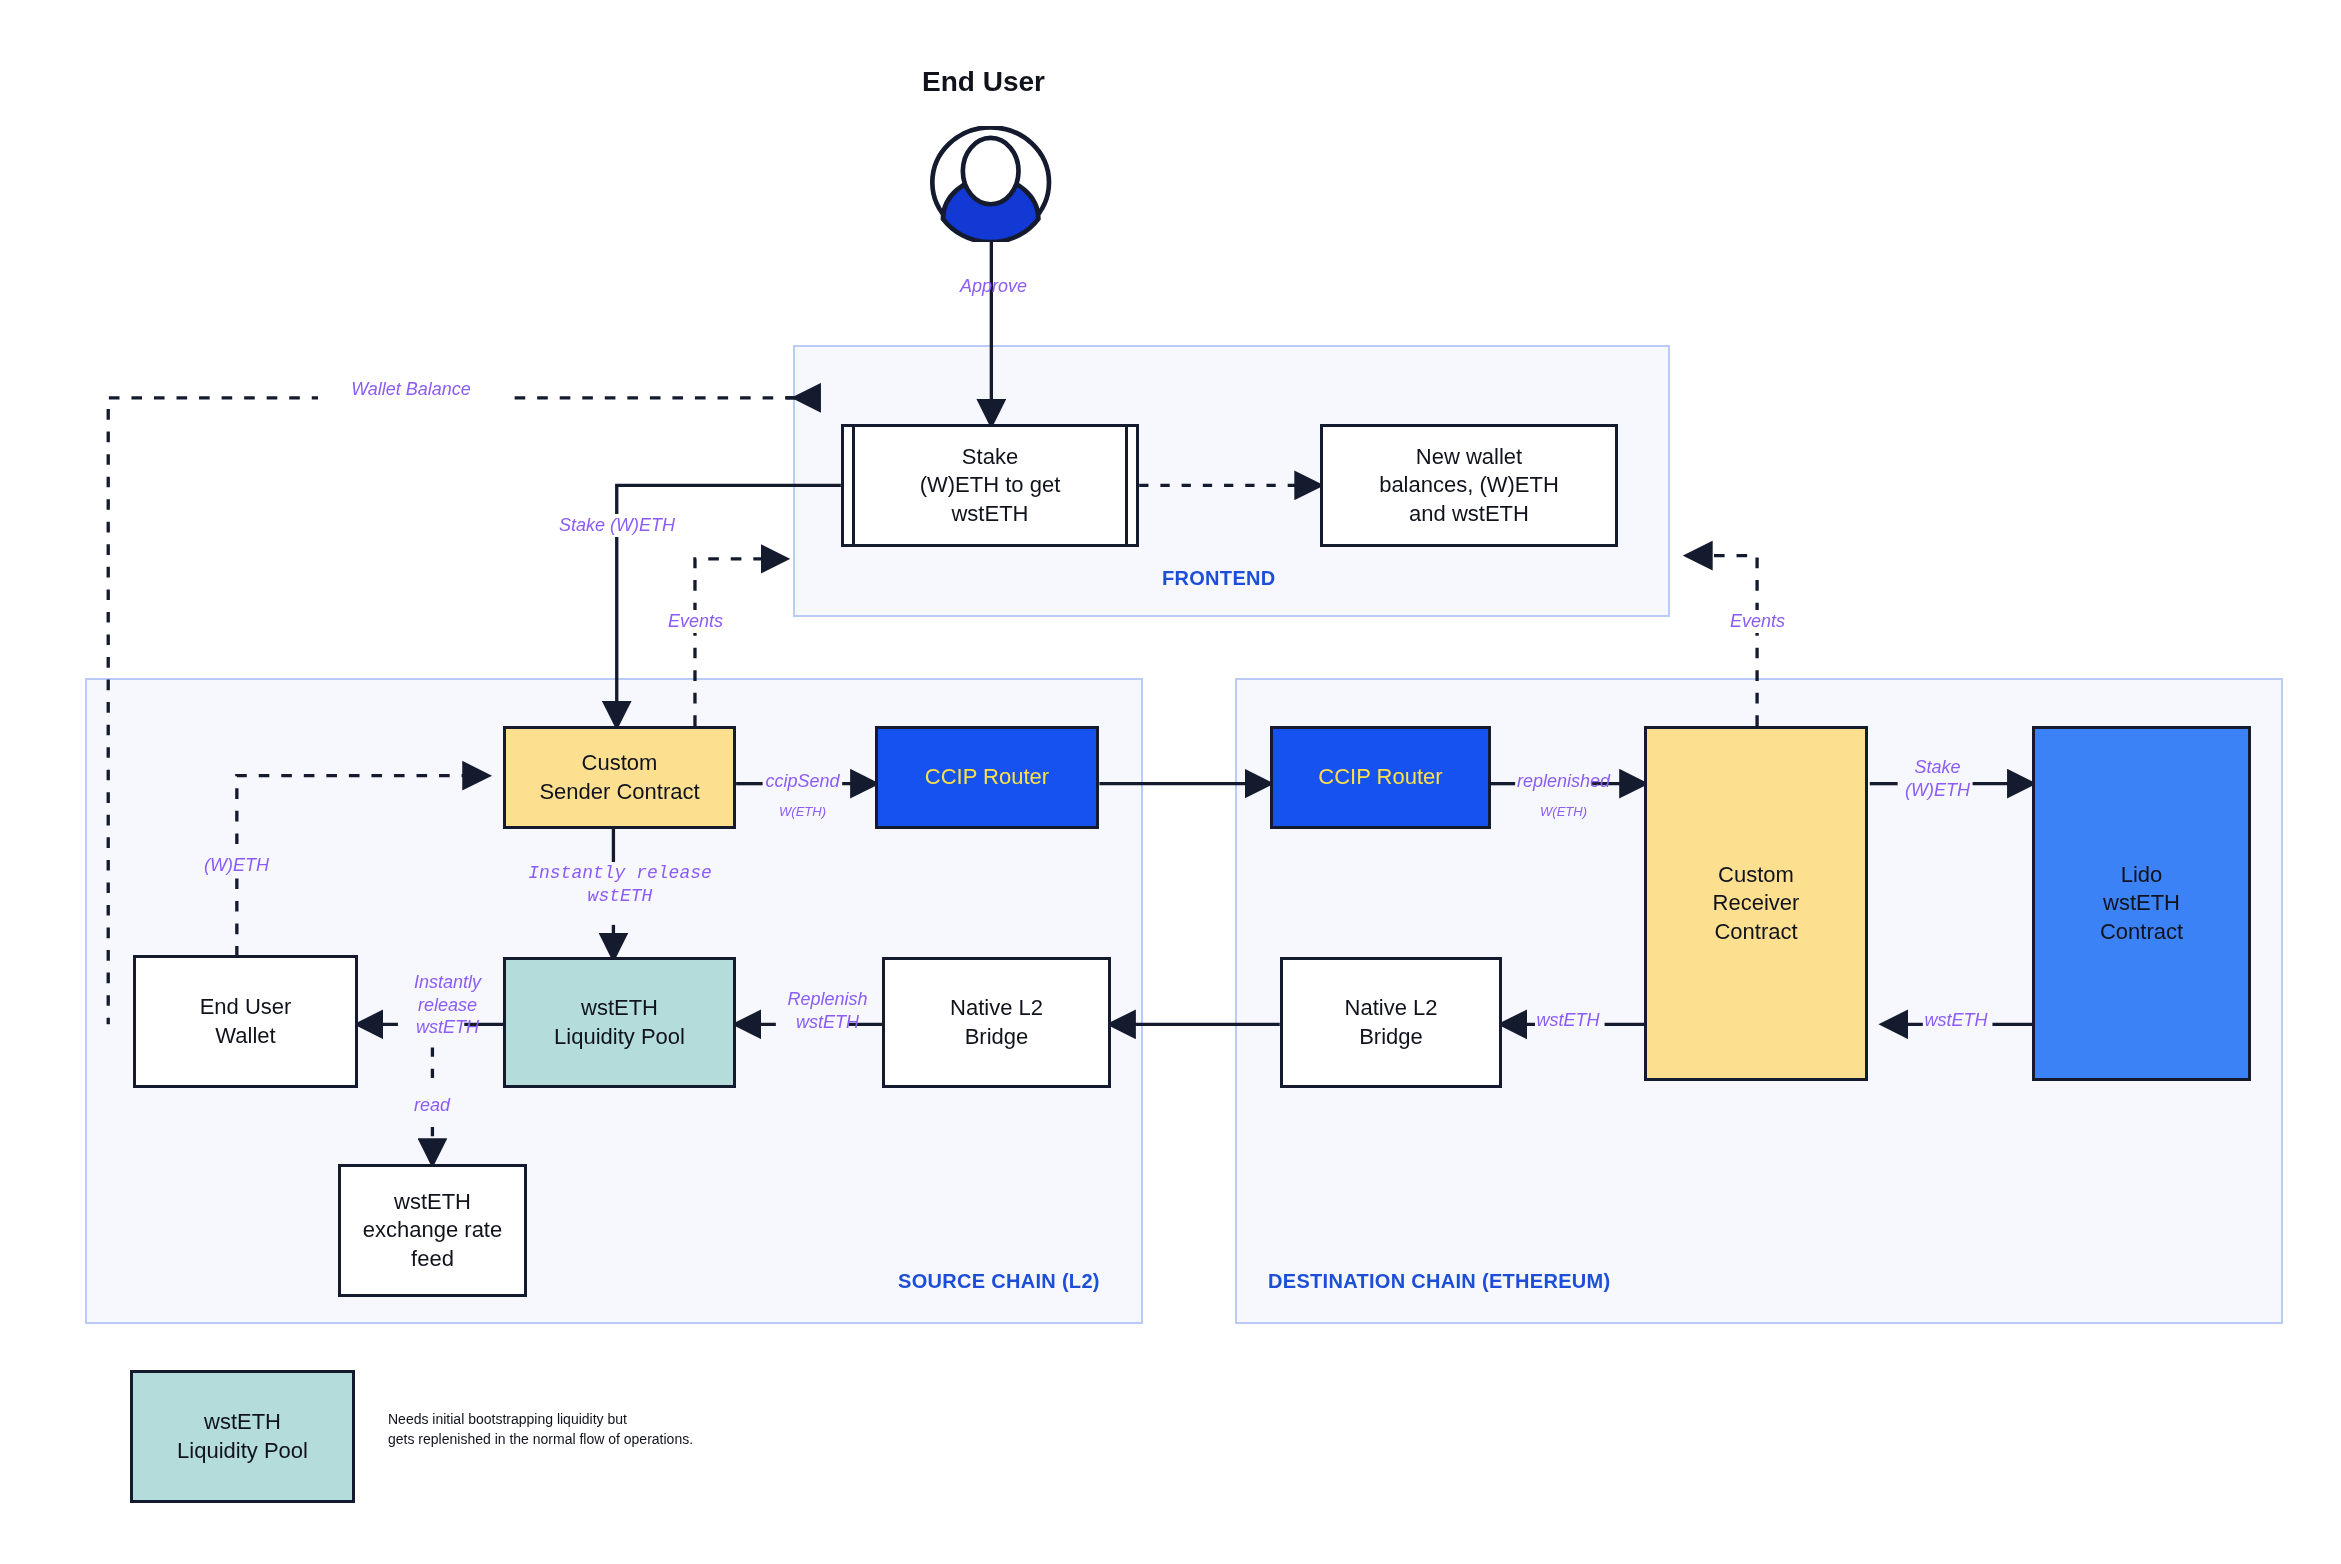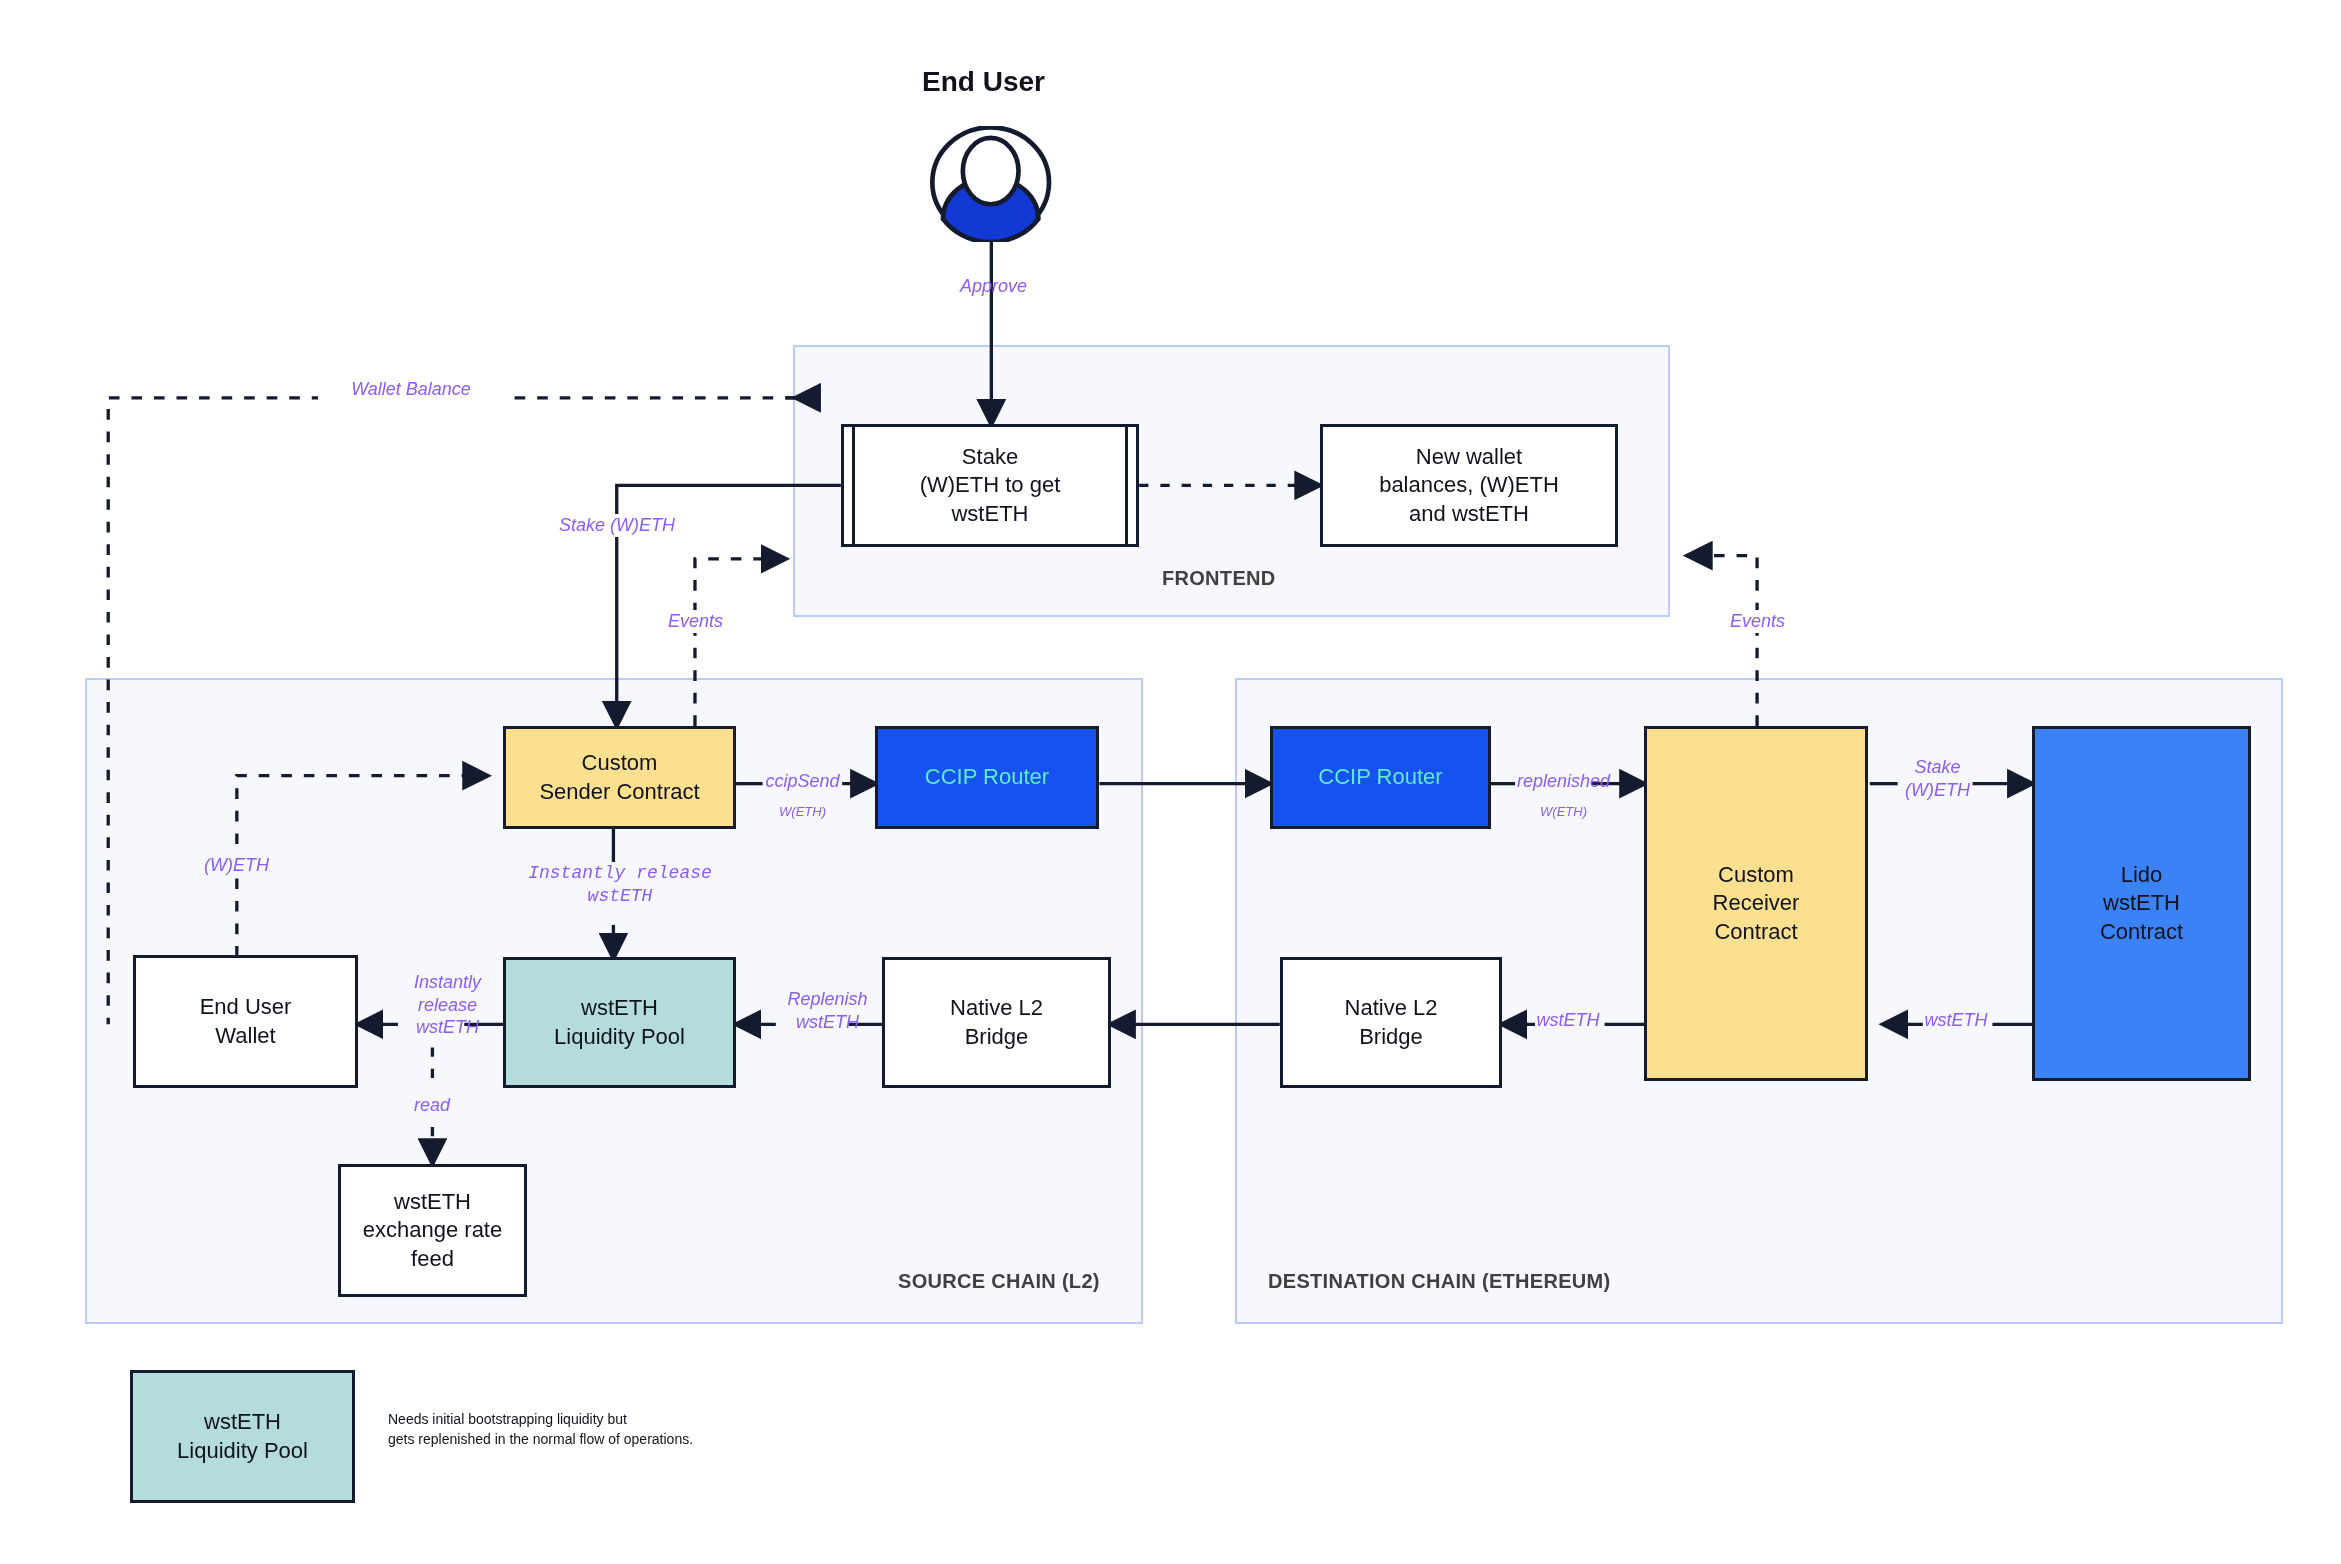--- a/index.html
+++ b/index.html
@@ -2,28 +2,28 @@
 <html style="font-size:10.6px"><head>
 <meta charset="utf-8">
 <title>CCIP wstETH Bridge Architecture</title>
 <style>
   html,body{margin:0;padding:0;background:#ffffff;}
   body{font-family:"Liberation Sans",sans-serif;}
   #stage{position:relative;width:2342px;height:1564px;background:#ffffff;overflow:hidden;}
   svg#wires{position:absolute;left:0;top:0;width:2342px;height:1564px;pointer-events:none;}
 
   .panel{position:absolute;background:#f6f8fe;border:2px solid #bacbf7;box-sizing:border-box;}
-  .panel-label{position:absolute;color:#404040;font-weight:bold;font-size:20px;letter-spacing:0.3px;white-space:nowrap;}
+  .panel-label{position:absolute;color:#1d4ed8;font-weight:bold;font-size:20px;letter-spacing:0.3px;white-space:nowrap;}
 
   .node{position:absolute;box-sizing:border-box;border:3.3px solid #141b2e;
         display:flex;align-items:center;justify-content:center;text-align:center;
         font-size:22px;line-height:1.28;color:#10131c;background:#ffffff;padding:2.7px;}
   .node.amber{background:#fcdf8f;}
   .node.teal{background:#b3dcdb;}
-  .node.blue{background:#1652f0;color:#5eead4;}
+  .node.blue{background:#1652f0;color:#fde047;}
   .node.lav{background:#3b82f6;}
 
   .node.process::before,.node.process::after{
      content:"";position:absolute;top:0;bottom:0;width:3.3px;background:#141b2e;}
   .node.process::before{left:8px;}
   .node.process::after{right:8px;}
 
   .elabel{position:absolute;font-style:italic;font-size:18px;color:#8b5cf6;
           text-align:center;line-height:1.25;white-space:pre-line;}
   .elabel.small{font-size:13px;}

